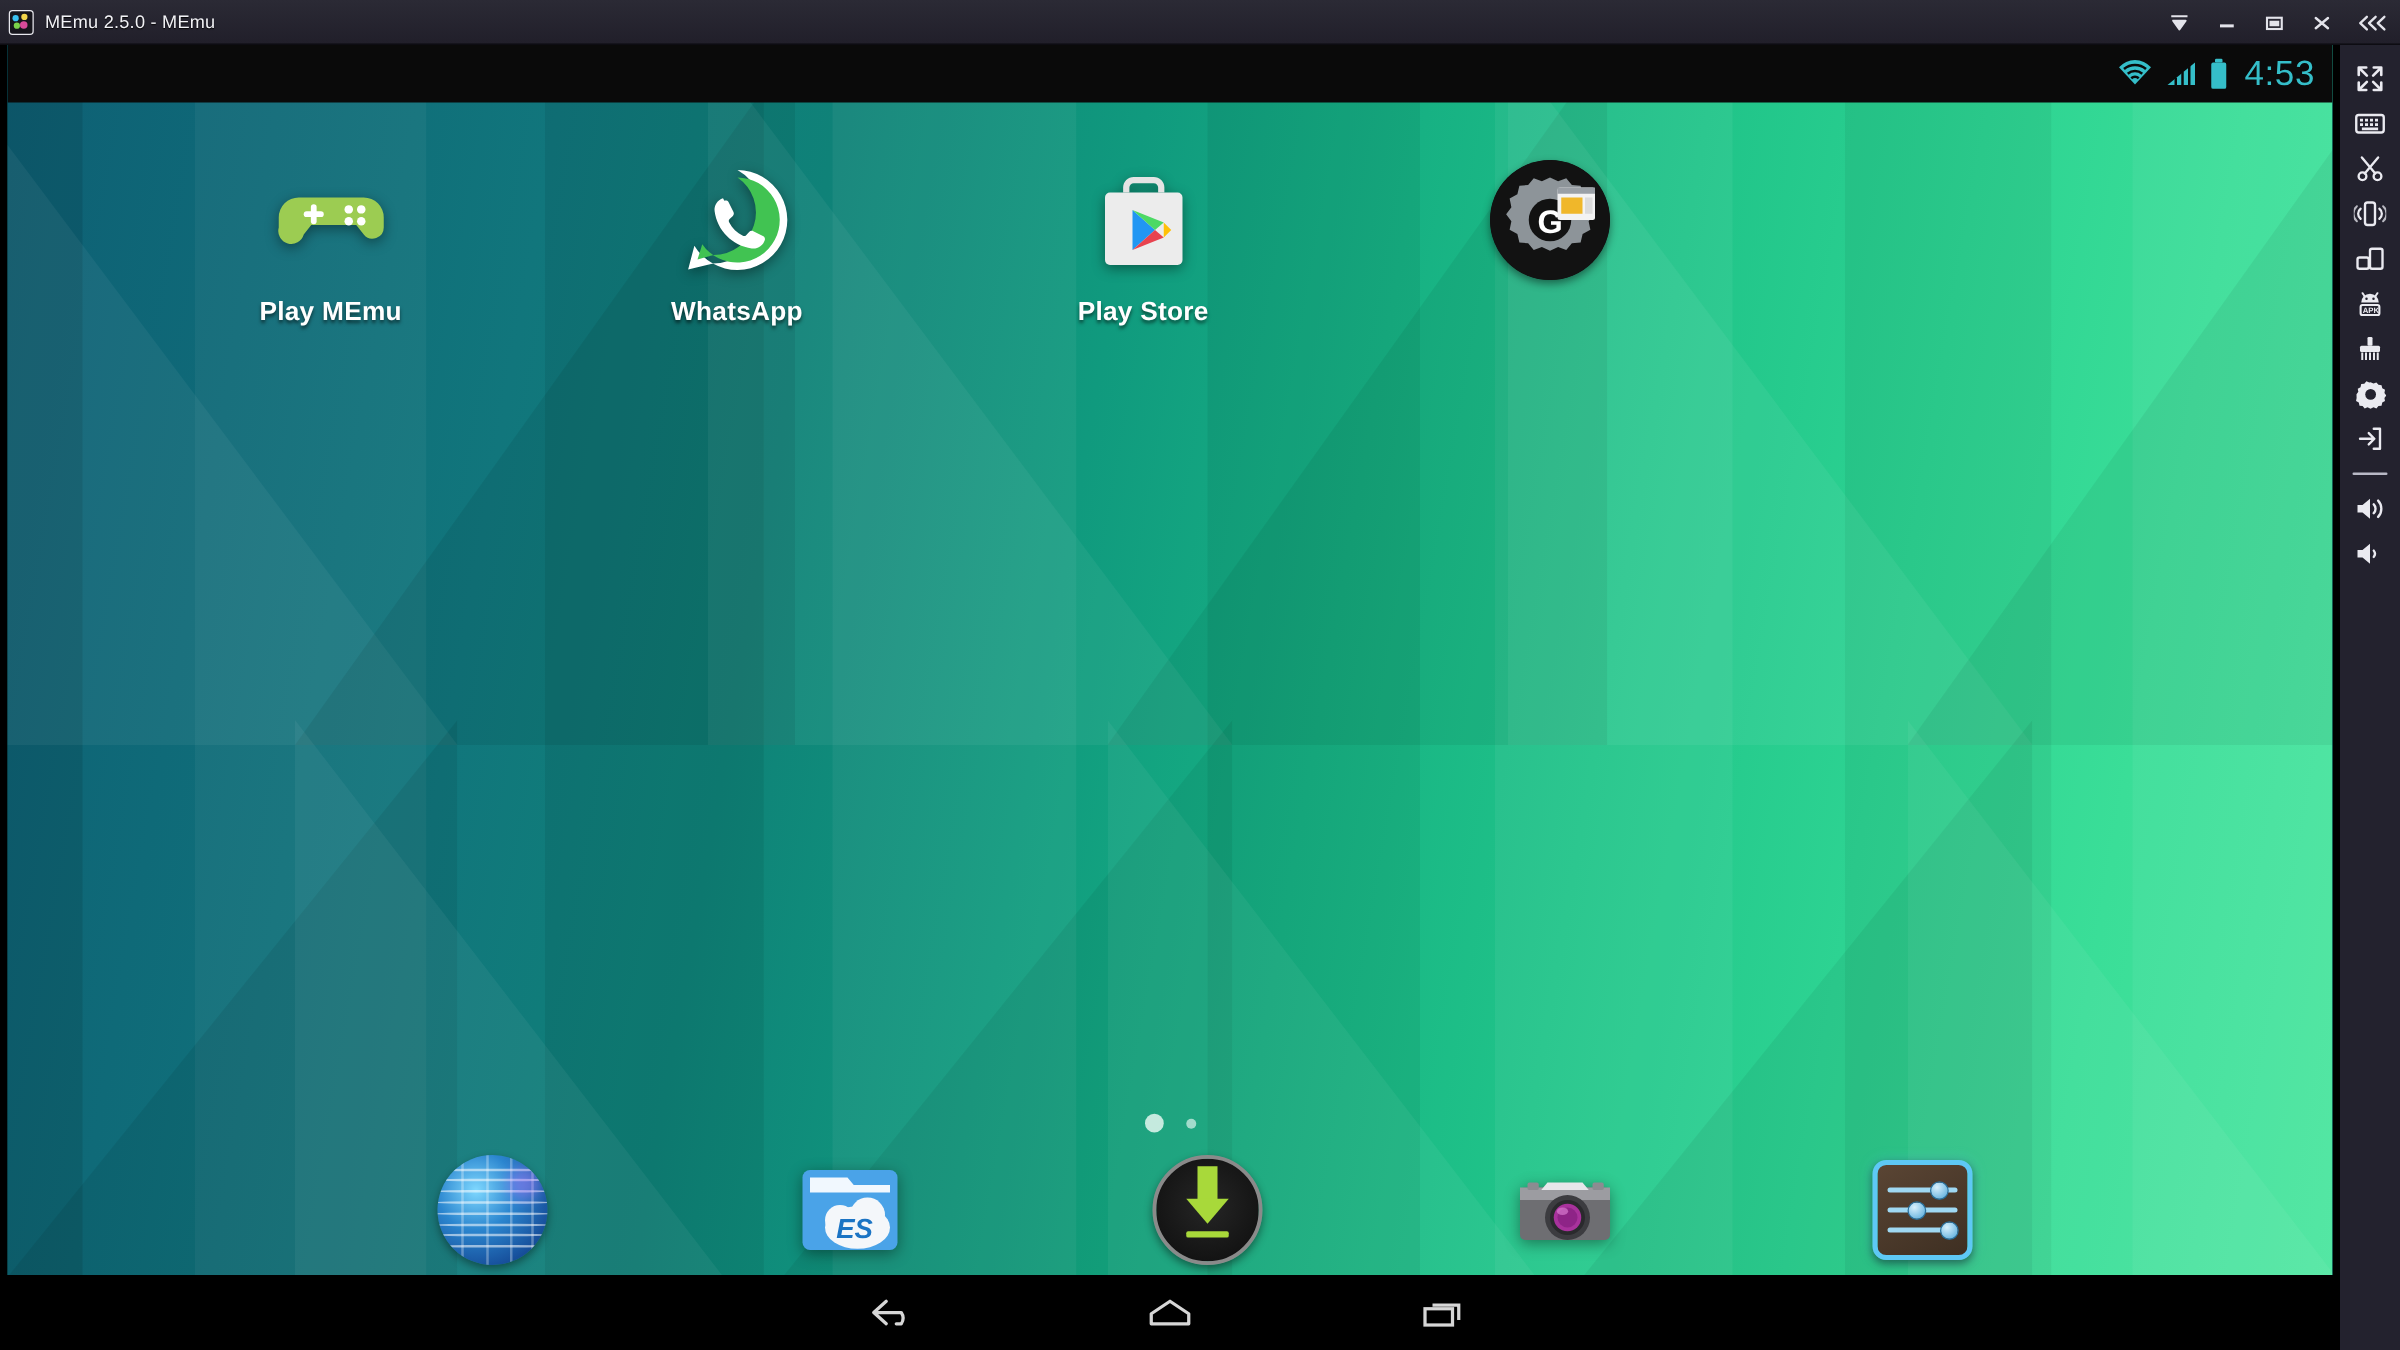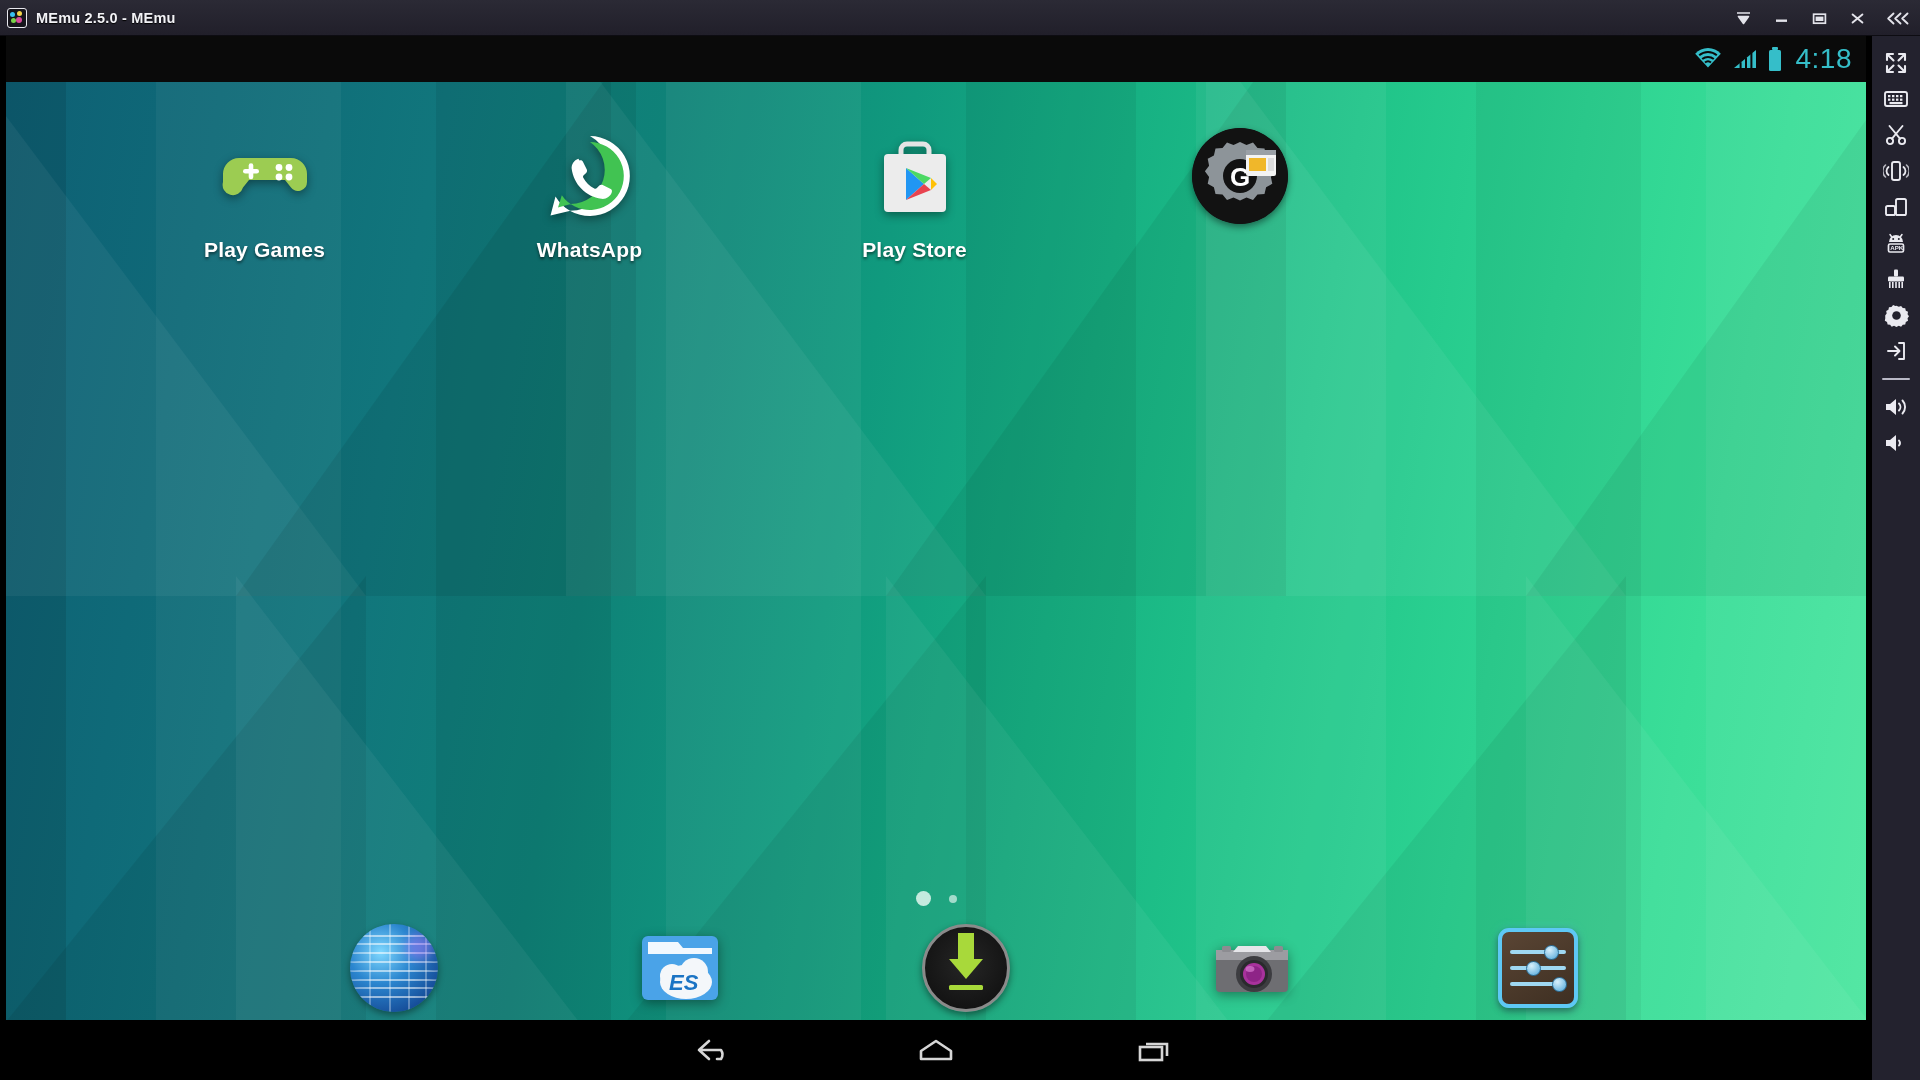--- a/index.html
+++ b/index.html
@@ -24,21 +24,21 @@
     width:20px;height:20px;margin-left:7px;margin-right:9px;
     border:1.5px solid #e8e8ee; border-radius:3px;
     background:#16151c; position:relative; flex:0 0 auto;
   }
   #app-logo i{ position:absolute; border-radius:50%; }
   #app-logo i.d1{ width:5px;height:5px;background:#39c0f0; left:2px;  top:3px; }
   #app-logo i.d2{ width:5px;height:5px;background:#f2d44a; left:9px;  top:2px; }
   #app-logo i.d3{ width:5px;height:5px;background:#7ad24a; left:3px;  top:9px; }
   #app-logo i.d4{ width:6px;height:6px;background:#d84a9a; left:8px;  top:8px; }
   #win-title{
-    color:#f2f2f6; font-size:14.5px; font-weight:bold; letter-spacing:.2px;
+    color:#f2f2f6; font-size:14.5px; font-weight:normal; letter-spacing:.2px;
     text-shadow:0 1px 1px #000;
   }
   #win-controls{
     position:absolute; right:0; top:0; height:36px;
     display:flex; align-items:center; gap:0px;
   }
   .wbtn{
     width:38px;height:36px; display:flex; align-items:center; justify-content:center;
     color:#e3e3ea;
   }
@@ -333,41 +333,41 @@
             <path d="M24 3 L24 21 L2 21 Z" fill="#35bec9"></path>
             <path d="M8.6 21V15.2M14 21V10.4M19.4 21V5.6" stroke="#0a0a0a" stroke-width="2" fill="none"></path>
           </svg>
         </span>
         <span class="sicon">
           <svg width="16" height="26" viewBox="0 0 16 26">
             <rect x="5" y="1" width="6" height="3" rx="1" fill="#35bec9"></rect>
             <rect x="2" y="4" width="12" height="21" rx="1.5" fill="#35bec9"></rect>
           </svg>
         </span>
-        <span id="clock">4:18</span>
+        <span id="clock">4:53</span>
       </div>
 
       <div id="appgrid">
 
 
         <div class="appcell">
           <div class="appicon">
             <div class="pgames">
               <svg width="96" height="96" viewBox="0 0 96 96">
                 <path d="M22 30 h52 a16 16 0 0 1 16 16 v8 a9 9 0 0 1 -16 5.6 l-6 -7.6 h-36 l-6 7.6 A9 9 0 0 1 6 54 v-8 a16 16 0 0 1 16 -16 z" fill="#9ccc52"></path>
                 <rect x="26" y="41" width="16" height="4.6" rx="2.3" fill="#ffffff"></rect>
                 <rect x="31.7" y="35.3" width="4.6" height="16" rx="2.3" fill="#ffffff"></rect>
                 <circle cx="62" cy="39.5" r="3.4" fill="#ffffff"></circle>
                 <circle cx="72" cy="39.5" r="3.4" fill="#ffffff"></circle>
                 <circle cx="62" cy="49" r="3.4" fill="#ffffff"></circle>
                 <circle cx="72" cy="49" r="3.4" fill="#ffffff"></circle>
               </svg>
             </div>
           </div>
-          <div class="applabel">Play Games</div>
+          <div class="applabel">Play MEmu</div>
         </div>
 
         <div class="appcell">
           <div class="appicon">
             <div class="wapp">
               <svg width="96" height="96" viewBox="0 0 96 96">
                 <path d="M48 8 A40 40 0 1 1 13.5 68.5 L8.5 87.5 L28.5 82.8 A40 40 0 0 0 48 8 Z" fill="#ffffff"></path>
                 <path d="M48 14 A34 34 0 1 1 19.8 67.3 L16 79.6 L28.8 76 A34 34 0 0 0 48 14 Z" fill="#41c352"></path>
                 <path d="M37.5 32.5c1.2-.4 2.6-.2 3.3 1l4 8c.6 1.3.2 2.5-.7 3.4l-2.4 2.3c-.7.7-.9 1.6-.4 2.5 2.4 4.7 6.3 8.5 11 10.8.9.5 1.9.3 2.6-.4l2.4-2.5c.9-.9 2.2-1.2 3.4-.6l8 4c1.2.6 1.5 2 1.1 3.2-1.4 4.4-5.8 7.2-10.4 6.6-15.4-2-27.7-14.3-29.7-29.7-.6-4.6 2.3-9 6.7-10.4z" fill="#ffffff"></path>
               </svg>

